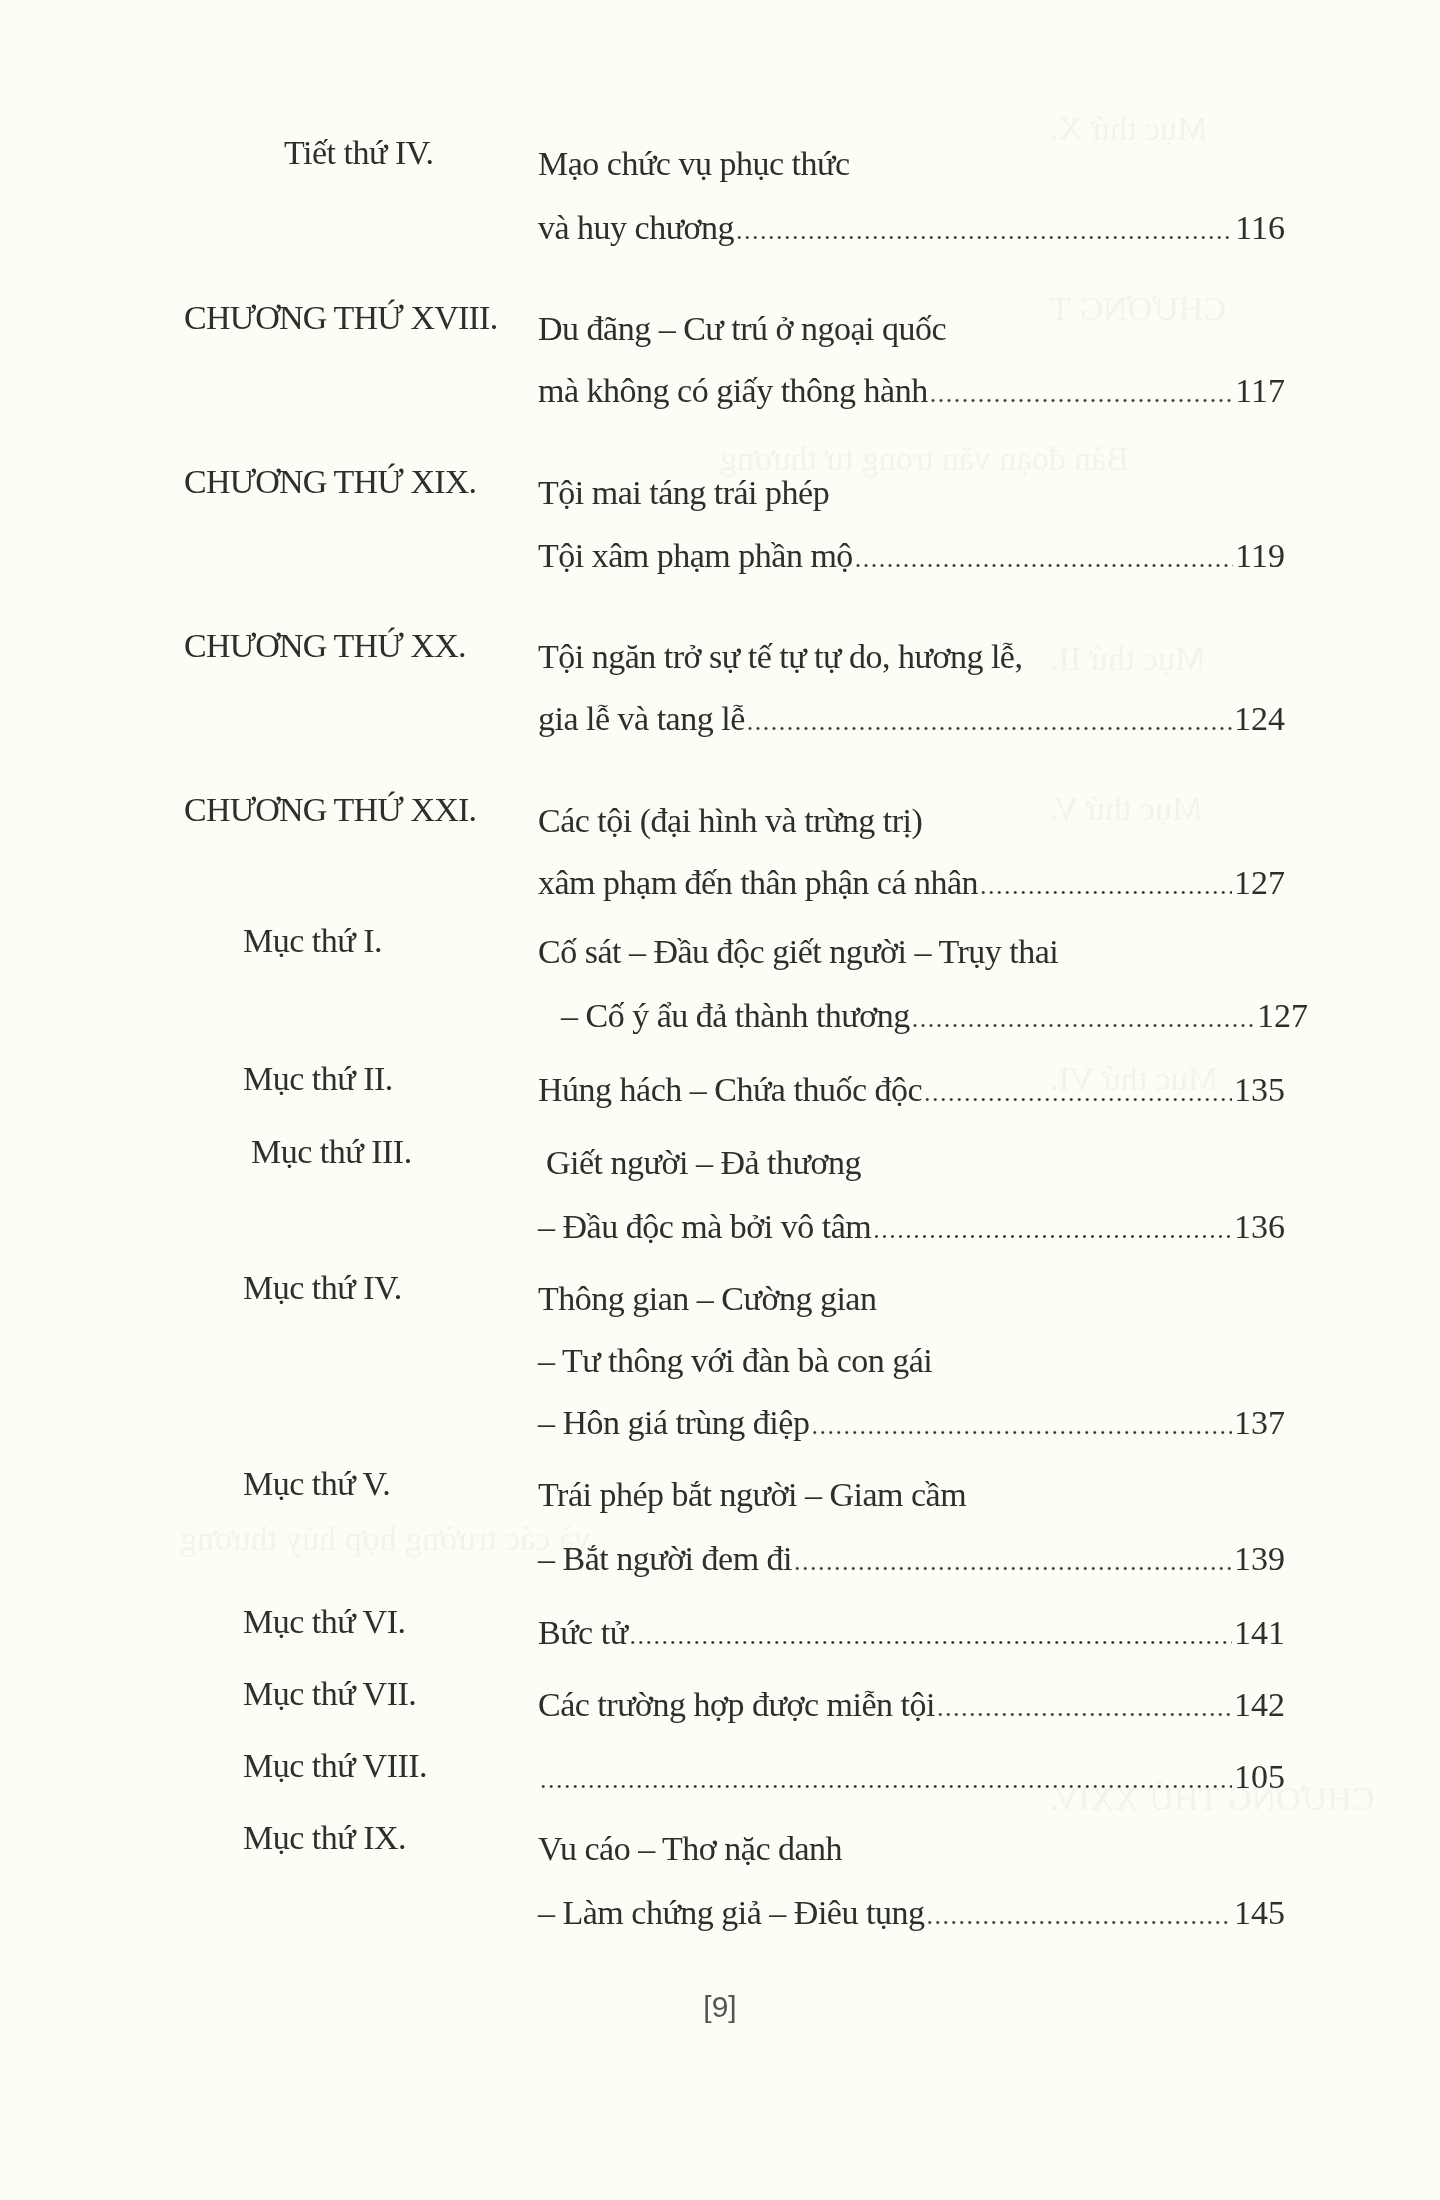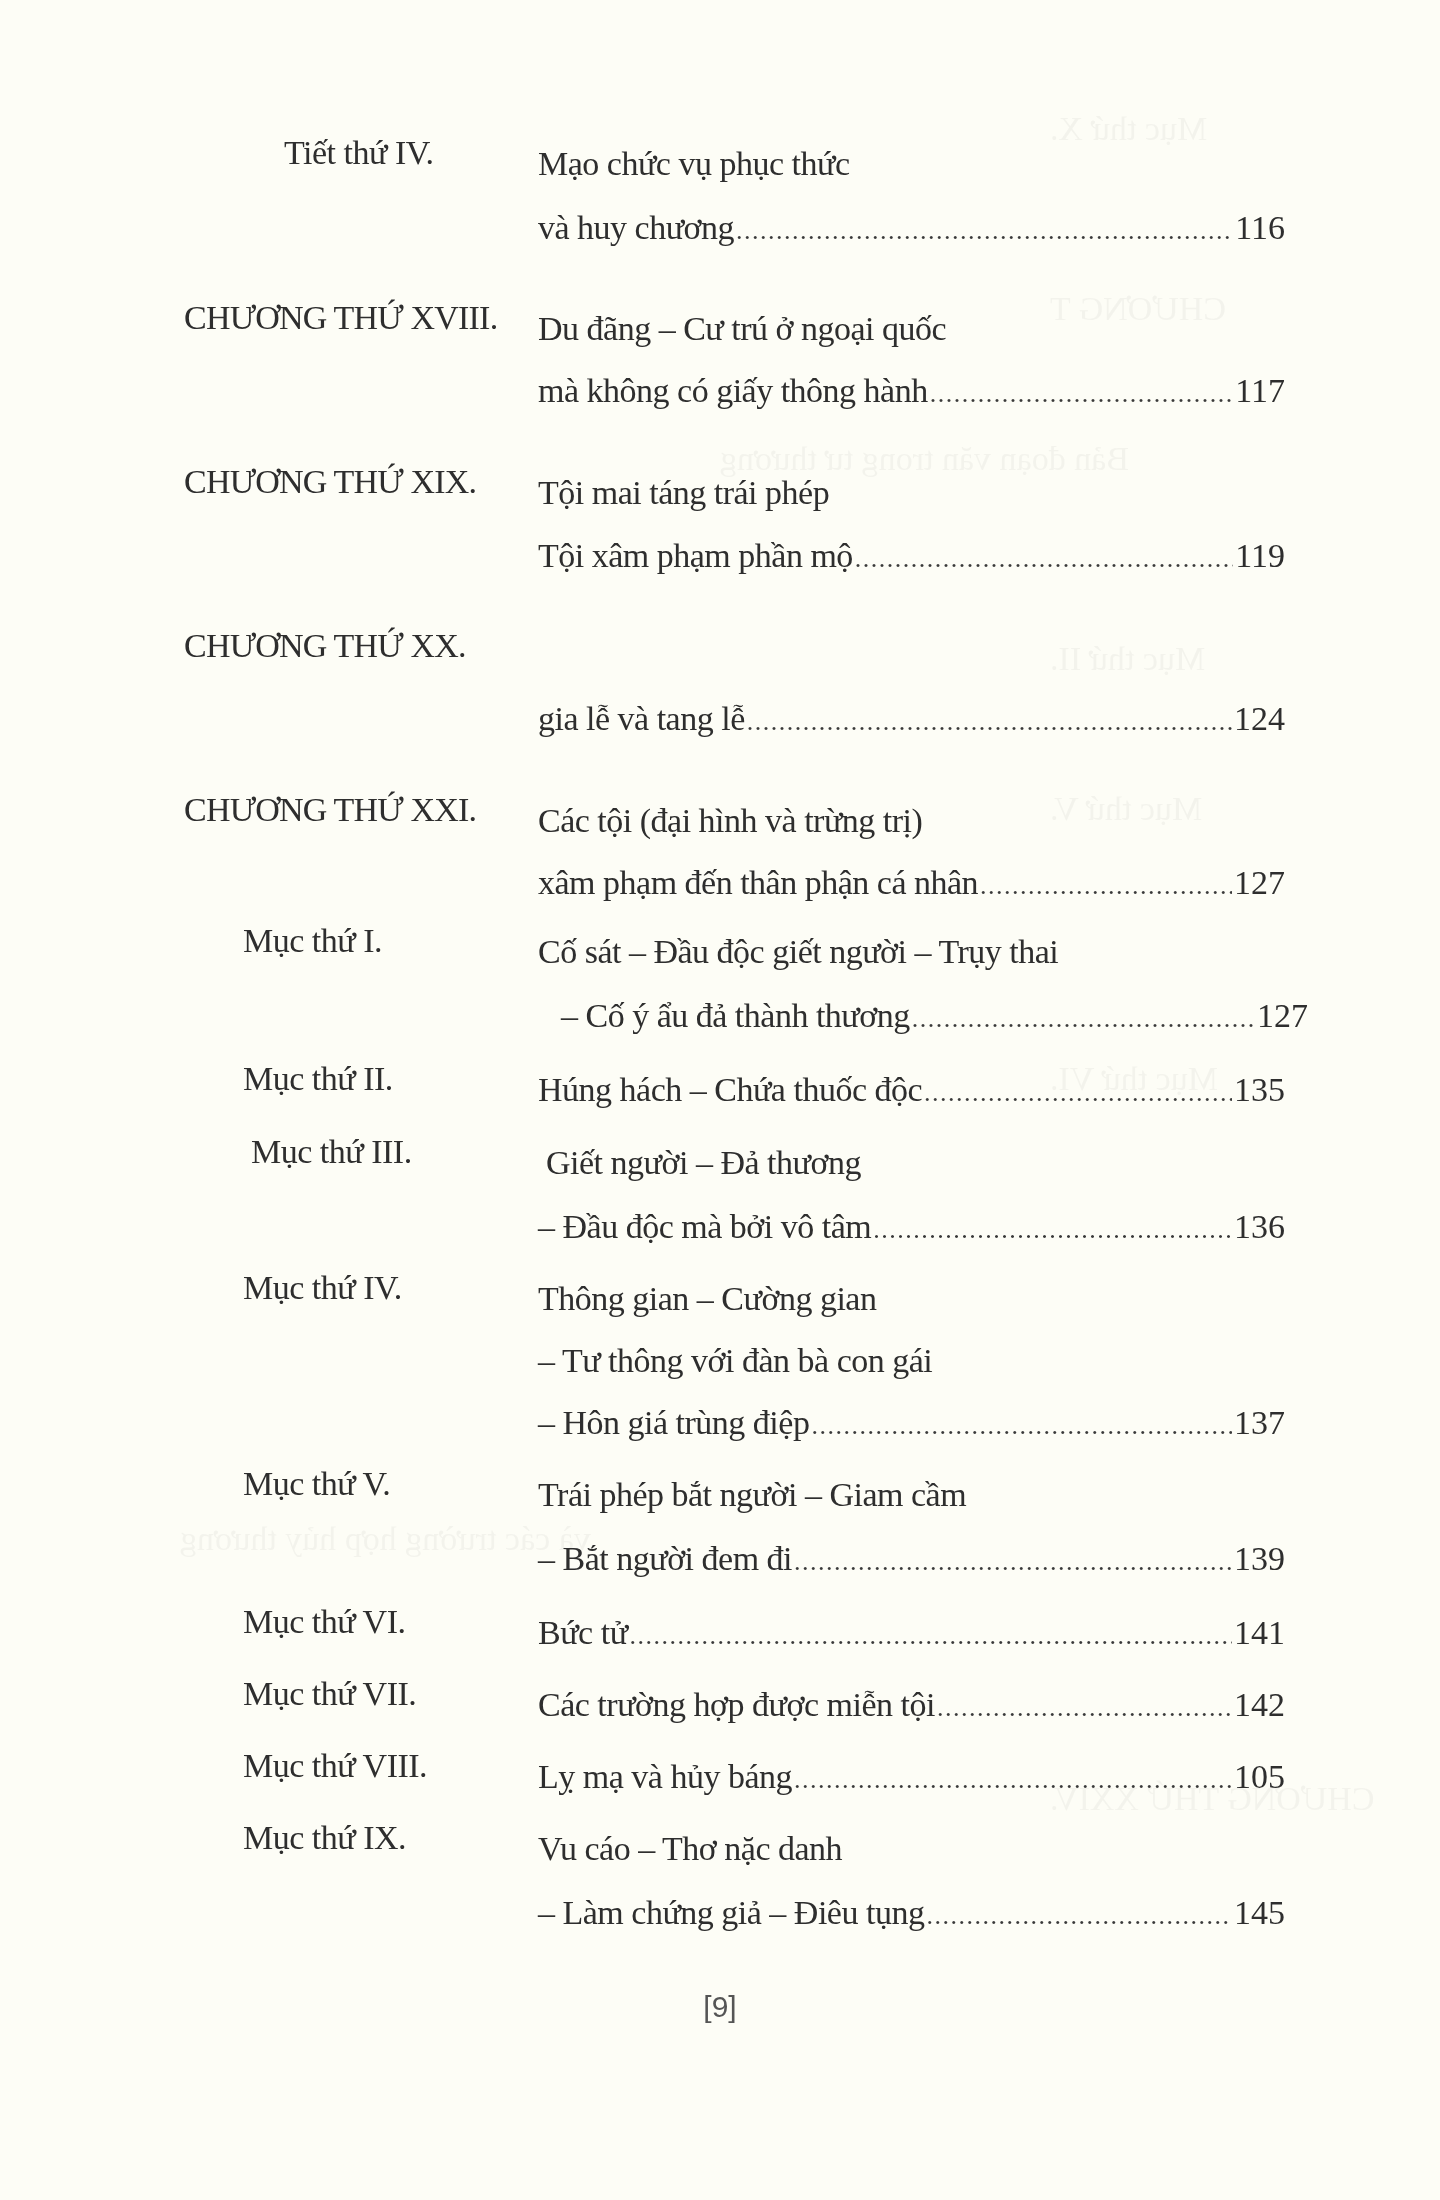--- a/index.html
+++ b/index.html
@@ -144,20 +144,23 @@
   <div class="row" style="top:515px;">
     <div class="entry">
       <span class="text">Tội xâm phạm phần mộ</span>
       <span class="leader"></span>
       <span class="pg">119</span>
     </div>
   </div>
 
   <div class="row" style="top:616px;">
     <span class="label chapter">CHƯƠNG THỨ XX.</span>
+    <div class="entry">
+      <span class="text">Tội ngăn trở sự tế tự tự do, hương lễ,</span>
+    </div>
   </div>
   <div class="row" style="top:678px;">
     <div class="entry">
       <span class="text">gia lễ và tang lễ</span>
       <span class="leader"></span>
       <span class="pg">124</span>
     </div>
   </div>
 
   <div class="row" style="top:780px;">
@@ -258,21 +261,20 @@
     <div class="entry">
       <span class="text">Các trường hợp được miễn tội</span>
       <span class="leader"></span>
       <span class="pg">142</span>
     </div>
   </div>
 
   <div class="row" style="top:1736px;">
     <span class="label muc">Mục thứ VIII.</span>
     <div class="entry">
-      <span class="text">Lỵ mạ và hủy báng</span>
       <span class="leader"></span>
       <span class="pg">105</span>
     </div>
   </div>
 
   <div class="row" style="top:1808px;">
     <span class="label muc">Mục thứ IX.</span>
     <div class="entry">
       <span class="text">Vu cáo – Thơ nặc danh</span>
     </div>

